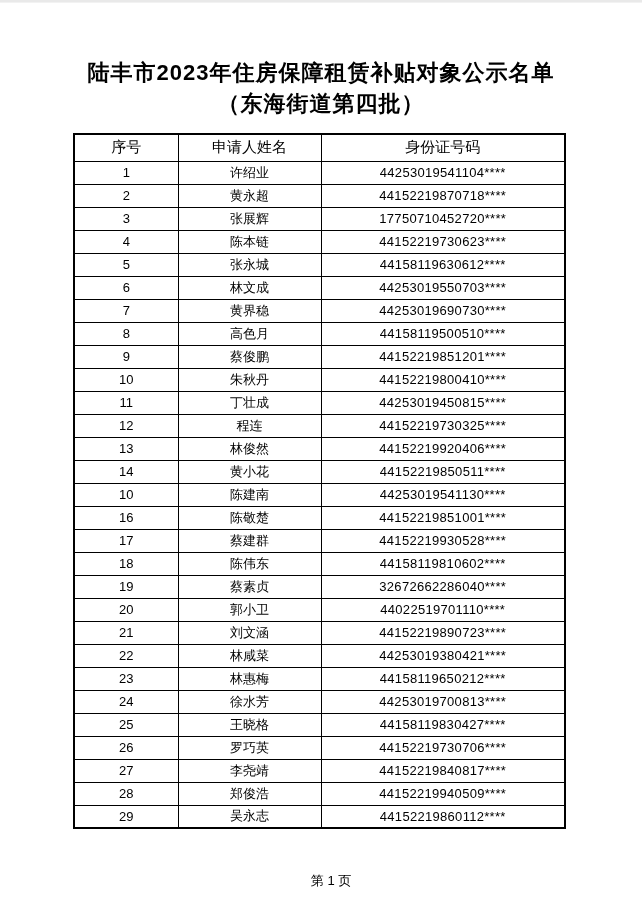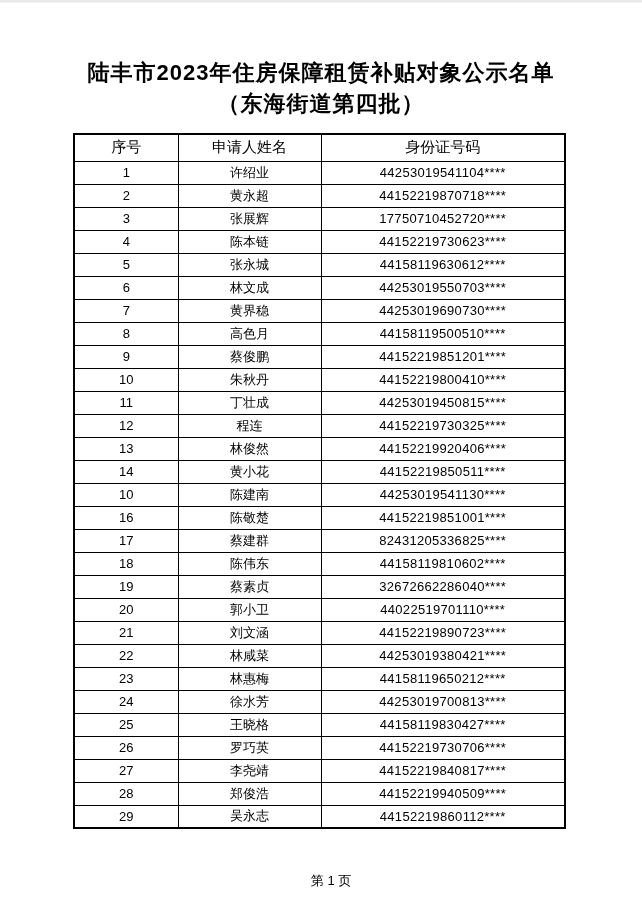--- a/index.html
+++ b/index.html
@@ -175,21 +175,21 @@
           <td class="col-id">44253019541130****</td>
         </tr>
         <tr>
           <td class="col-serial">16</td>
           <td class="col-name">陈敬楚</td>
           <td class="col-id">44152219851001****</td>
         </tr>
         <tr>
           <td class="col-serial">17</td>
           <td class="col-name">蔡建群</td>
-          <td class="col-id">82431205336825****</td>
+          <td class="col-id">44152219930528****</td>
         </tr>
         <tr>
           <td class="col-serial">18</td>
           <td class="col-name">陈伟东</td>
           <td class="col-id">44158119810602****</td>
         </tr>
         <tr>
           <td class="col-serial">19</td>
           <td class="col-name">蔡素贞</td>
           <td class="col-id">32672662286040****</td>

